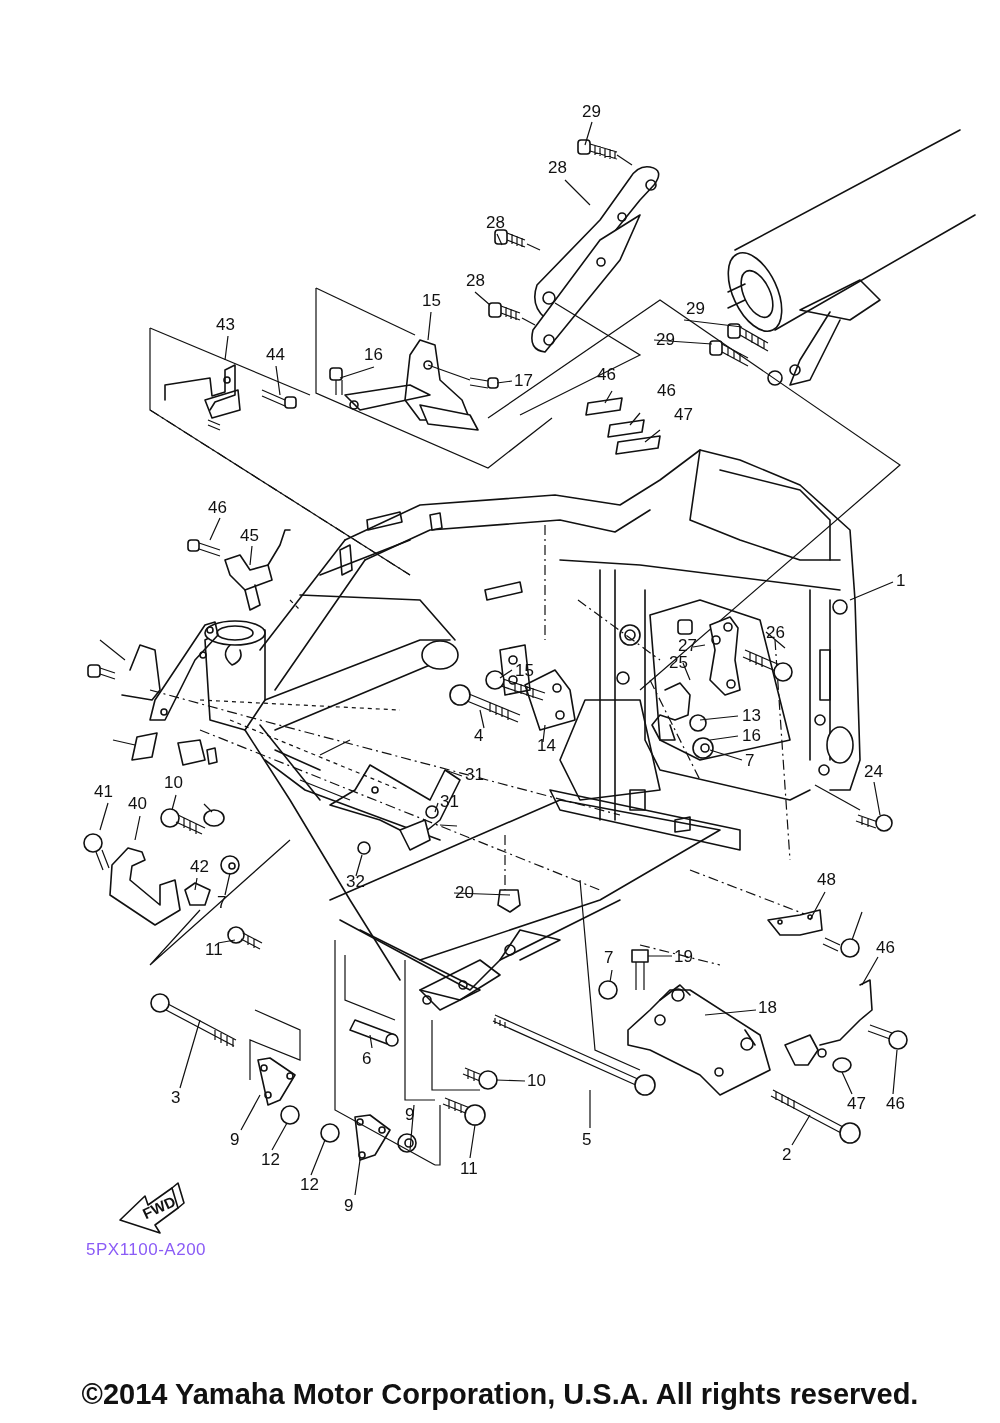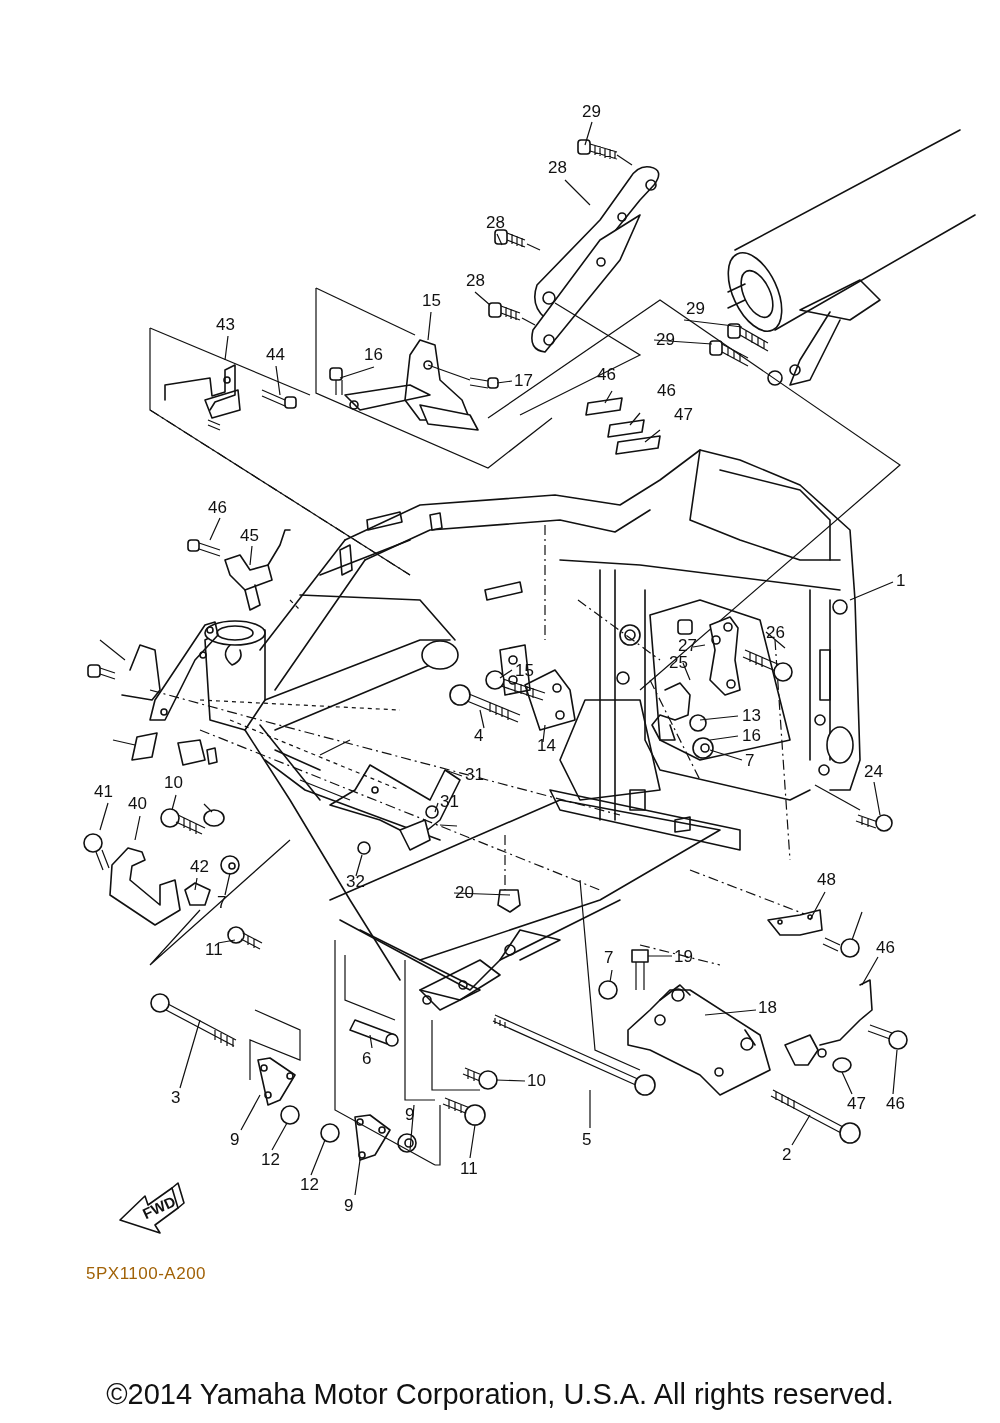--- a/index.html
+++ b/index.html
@@ -5,22 +5,22 @@
   html, body { margin: 0; padding: 0; background: #ffffff; }
   body { width: 1000px; height: 1423px; position: relative; overflow: hidden; font-family: "Liberation Sans", sans-serif; }
   #diagram { position: absolute; left: 0; top: 0; width: 1000px; height: 1423px; }
   .callout { font-family: "Liberation Sans", sans-serif; font-size: 17px; fill: #111; }
   .part { fill: none; stroke: #111; stroke-width: 1.6; stroke-linejoin: round; stroke-linecap: round; }
   .part-fill { fill: #fff; stroke: #111; stroke-width: 1.6; stroke-linejoin: round; }
   .leader { fill: none; stroke: #111; stroke-width: 1.2; }
   .dash { fill: none; stroke: #111; stroke-width: 1.2; stroke-dasharray: 10 4 2 4; }
   .dotted { fill: none; stroke: #111; stroke-width: 1.2; stroke-dasharray: 4 4; }
   .thread { fill: none; stroke: #111; stroke-width: 1.2; }
-  #diagram-code { position: absolute; left: 86px; top: 1240px; font-size: 17px; color: #a16207; letter-spacing: 0.5px; margin-top: 24px; }
-  #copyright { position: absolute; left: 0; width: 1000px; top: 1378px; text-align: center; font-size: 29px; color: #111; }
+  #diagram-code { position: absolute; left: 86px; top: 1240px; font-size: 17px; color: #8b5cf6; letter-spacing: 0.5px; }
+  #copyright { position: absolute; left: 0; width: 1000px; top: 1378px; text-align: center; font-size: 29px; color: #111; font-weight: bold; }
   #fwd-label { font-family: "Liberation Sans", sans-serif; font-weight: bold; font-size: 15px; fill: #111; }
 </style>
 </head>
 <body>
 
 <svg id="diagram" viewBox="0 0 1000 1423" xmlns="http://www.w3.org/2000/svg">
 
   <g>
     <path class="part" d="M735 250 L960 130 M775 330 L975 215"></path>
     <ellipse class="part-fill" cx="755" cy="292" rx="22" ry="42" transform="rotate(-25 755 292)"></ellipse>

